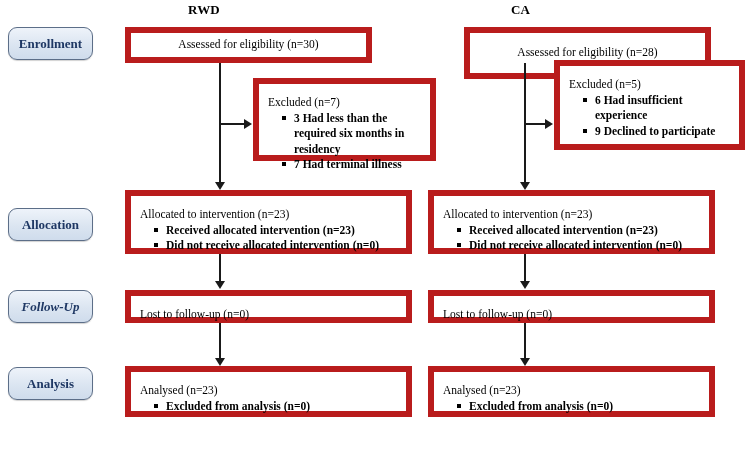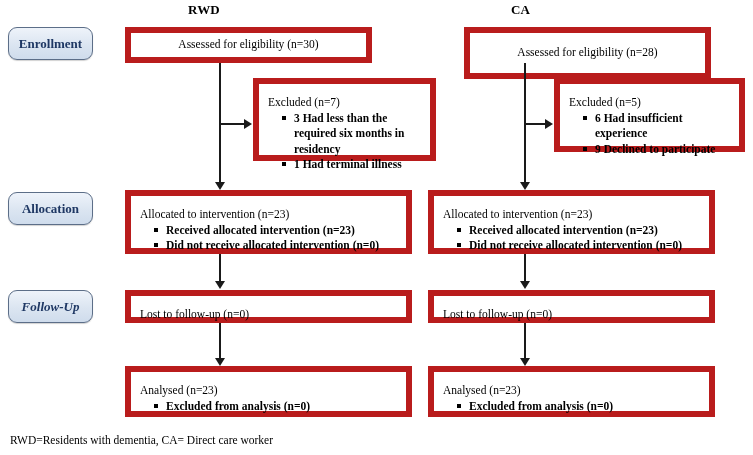--- a/index.html
+++ b/index.html
@@ -102,38 +102,39 @@
 </style>
 </head>
 <body>
 
 <div id="diagram">
 
   <div class="col-header" style="left:188px;top:2px;width:120px;">RWD</div>
   <div class="col-header" style="left:511px;top:2px;width:120px;">CA</div>
 
   <div class="stage-pill" style="top:27px;">Enrollment</div>
-  <div class="stage-pill" style="top:192px;">Allocation</div>
+  <div class="stage-pill" style="top:208px;">Allocation</div>
   <div class="stage-pill" style="top:290px;font-style:italic;">Follow-Up</div>
+  <div class="stage-pill" style="top:367px;">Analysis</div>
 
   <div class="fbox center" style="left:125px;top:27px;width:247px;height:36px;">
     <span>Assessed for eligibility (n=30)</span>
   </div>
 
   <div class="vline" style="left:219px;top:63px;height:120px;"></div>
   <div class="arrow-down" style="left:215px;top:182px;"></div>
 
   <div class="hline" style="left:220px;top:123px;width:25px;"></div>
   <div class="arrow-right" style="left:244px;top:119px;"></div>
 
   <div class="fbox pad" style="left:253px;top:78px;width:183px;height:83px;">
     <span class="fbox-title">Excluded (n=7)</span>
     <ul class="blist">
       <li>3 Had less than the required six months in residency</li>
-      <li>1 Had terminal illness</li>
+      <li>7 Had terminal illness</li>
     </ul>
   </div>
 
   <div class="fbox pad" style="left:125px;top:190px;width:287px;height:64px;">
     <span class="fbox-title">Allocated to intervention (n=23)</span>
     <ul class="blist">
       <li>Received allocated intervention (n=23)</li>
       <li>Did not receive allocated intervention (n=0)</li>
     </ul>
   </div>
@@ -153,21 +154,21 @@
     </ul>
   </div>
 
   <div class="fbox center" style="left:428px;top:27px;width:247px;height:52px;margin-left:36px;">
     <span>Assessed for eligibility (n=28)</span>
   </div>
   <div class="vline" style="left:524px;top:63px;height:120px;"></div>
   <div class="arrow-down" style="left:520px;top:182px;"></div>
   <div class="hline" style="left:525px;top:123px;width:21px;"></div>
   <div class="arrow-right" style="left:545px;top:119px;"></div>
-  <div class="fbox pad" style="left:554px;top:78px;width:191px;height:74px;">
+  <div class="fbox pad" style="left:554px;top:60px;width:191px;height:90px;">
     <span class="fbox-title">Excluded (n=5)</span>
     <ul class="blist">
       <li>6 Had insufficient experience</li>
       <li>9 Declined to participate</li>
     </ul>
   </div>
   <div class="fbox pad" style="left:428px;top:190px;width:287px;height:64px;">
     <span class="fbox-title">Allocated to intervention (n=23)</span>
     <ul class="blist">
       <li>Received allocated intervention (n=23)</li>
@@ -181,15 +182,14 @@
   </div>
   <div class="vline" style="left:524px;top:323px;height:36px;"></div>
   <div class="arrow-down" style="left:520px;top:358px;"></div>
   <div class="fbox pad" style="left:428px;top:366px;width:287px;height:51px;">
     <span class="fbox-title">Analysed (n=23)</span>
     <ul class="blist">
       <li>Excluded from analysis (n=0)</li>
     </ul>
   </div>
 
-  <div class="footnote" style="top:434px;">RWD=Residents with dementia, CA= Direct care worker</div>
 
 </div>
 
 </body></html>

